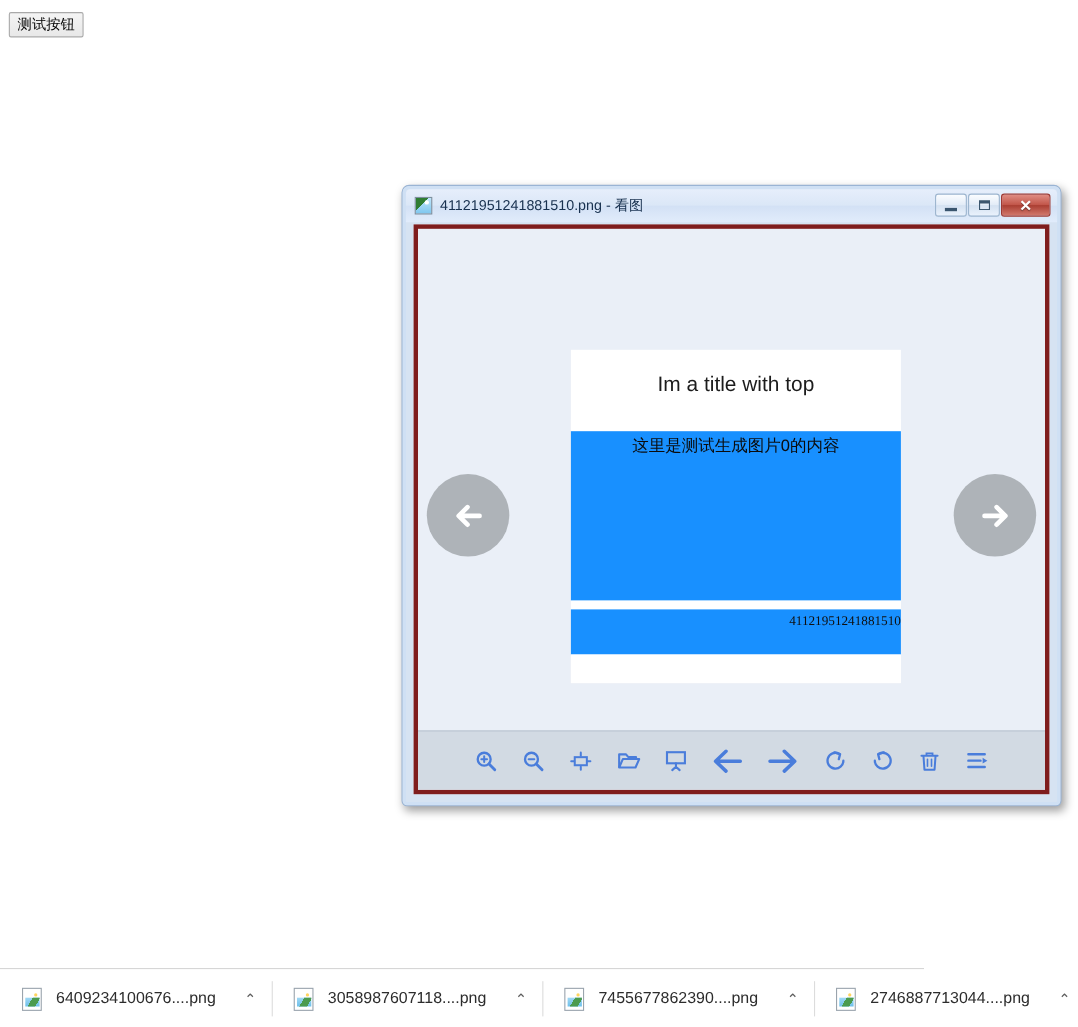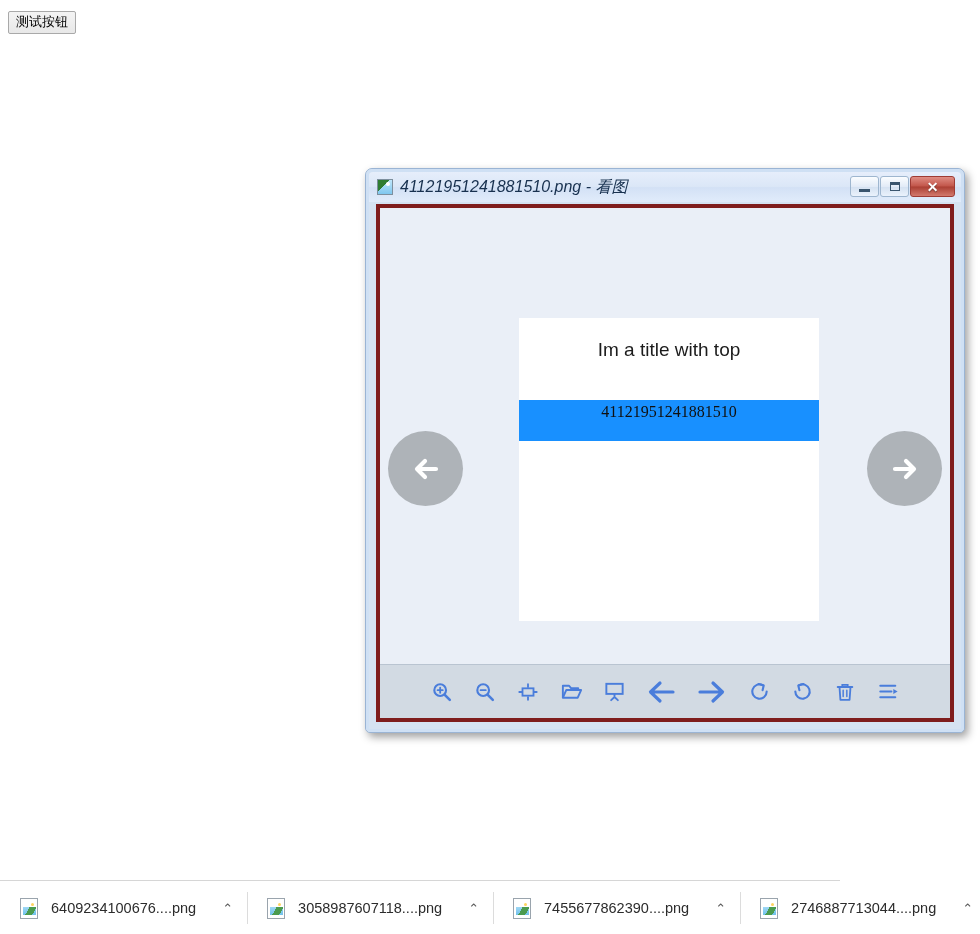--- a/index.html
+++ b/index.html
@@ -93,24 +93,23 @@
   .title-icon::after {
     content: "";
     position: absolute;
     right: 2px; top: 2px;
     width: 4px; height: 4px;
     border-radius: 50%;
     background: #ffffff;
   }
   .title-text {
     font-family: "Liberation Sans", sans-serif;
-    font-size: 16px;
+    font-size: 13px;
     color: #18314f;
     white-space: nowrap;
-    font-style: italic;
   }
 
   .win-controls {
     position: absolute;
     right: 6px;
     top: 4px;
     display: flex;
     align-items: flex-start;
   }
   .win-btn {
@@ -198,23 +197,23 @@
     font-family: "Liberation Sans", sans-serif;
     font-size: 15px;
     color: #0b0b0b;
     padding-top: 4px;
     box-sizing: border-box;
   }
   .doc-gap-mid { height: 8px; background: #ffffff; }
   .doc-footer {
     height: 41px;
     background: #1890ff;
-    text-align: center;
+    text-align: right;
     font-family: "Liberation Serif", serif;
-    font-size: 16px;
+    font-size: 12px;
     color: #101010;
     padding-top: 3px;
     box-sizing: border-box;
   }
   .doc-gap-bottom { height: 26px; background: #ffffff; }
 
   
   .nav-circle {
     position: absolute;
     top: 223px;
@@ -366,20 +365,21 @@
       </div>
     </div>
 
     <div class="viewer-body">
 
       <div class="canvas-area">
 
         <div class="image-doc">
           <div class="doc-title">Im a title with top</div>
           <div class="doc-gap-top"></div>
+          <div class="doc-content">这里是测试生成图片0的内容</div>
           <div class="doc-gap-mid"></div>
           <div class="doc-footer">41121951241881510</div>
           <div class="doc-gap-bottom"></div>
         </div>
 
         <div class="nav-circle nav-prev">
           <svg width="40" height="40" viewBox="0 0 40 40">
             <path d="M30 20 H12 M19 12 L11 20 L19 28" fill="none" stroke="#ffffff" stroke-width="4.2" stroke-linecap="round" stroke-linejoin="round"></path>
           </svg>
         </div>

